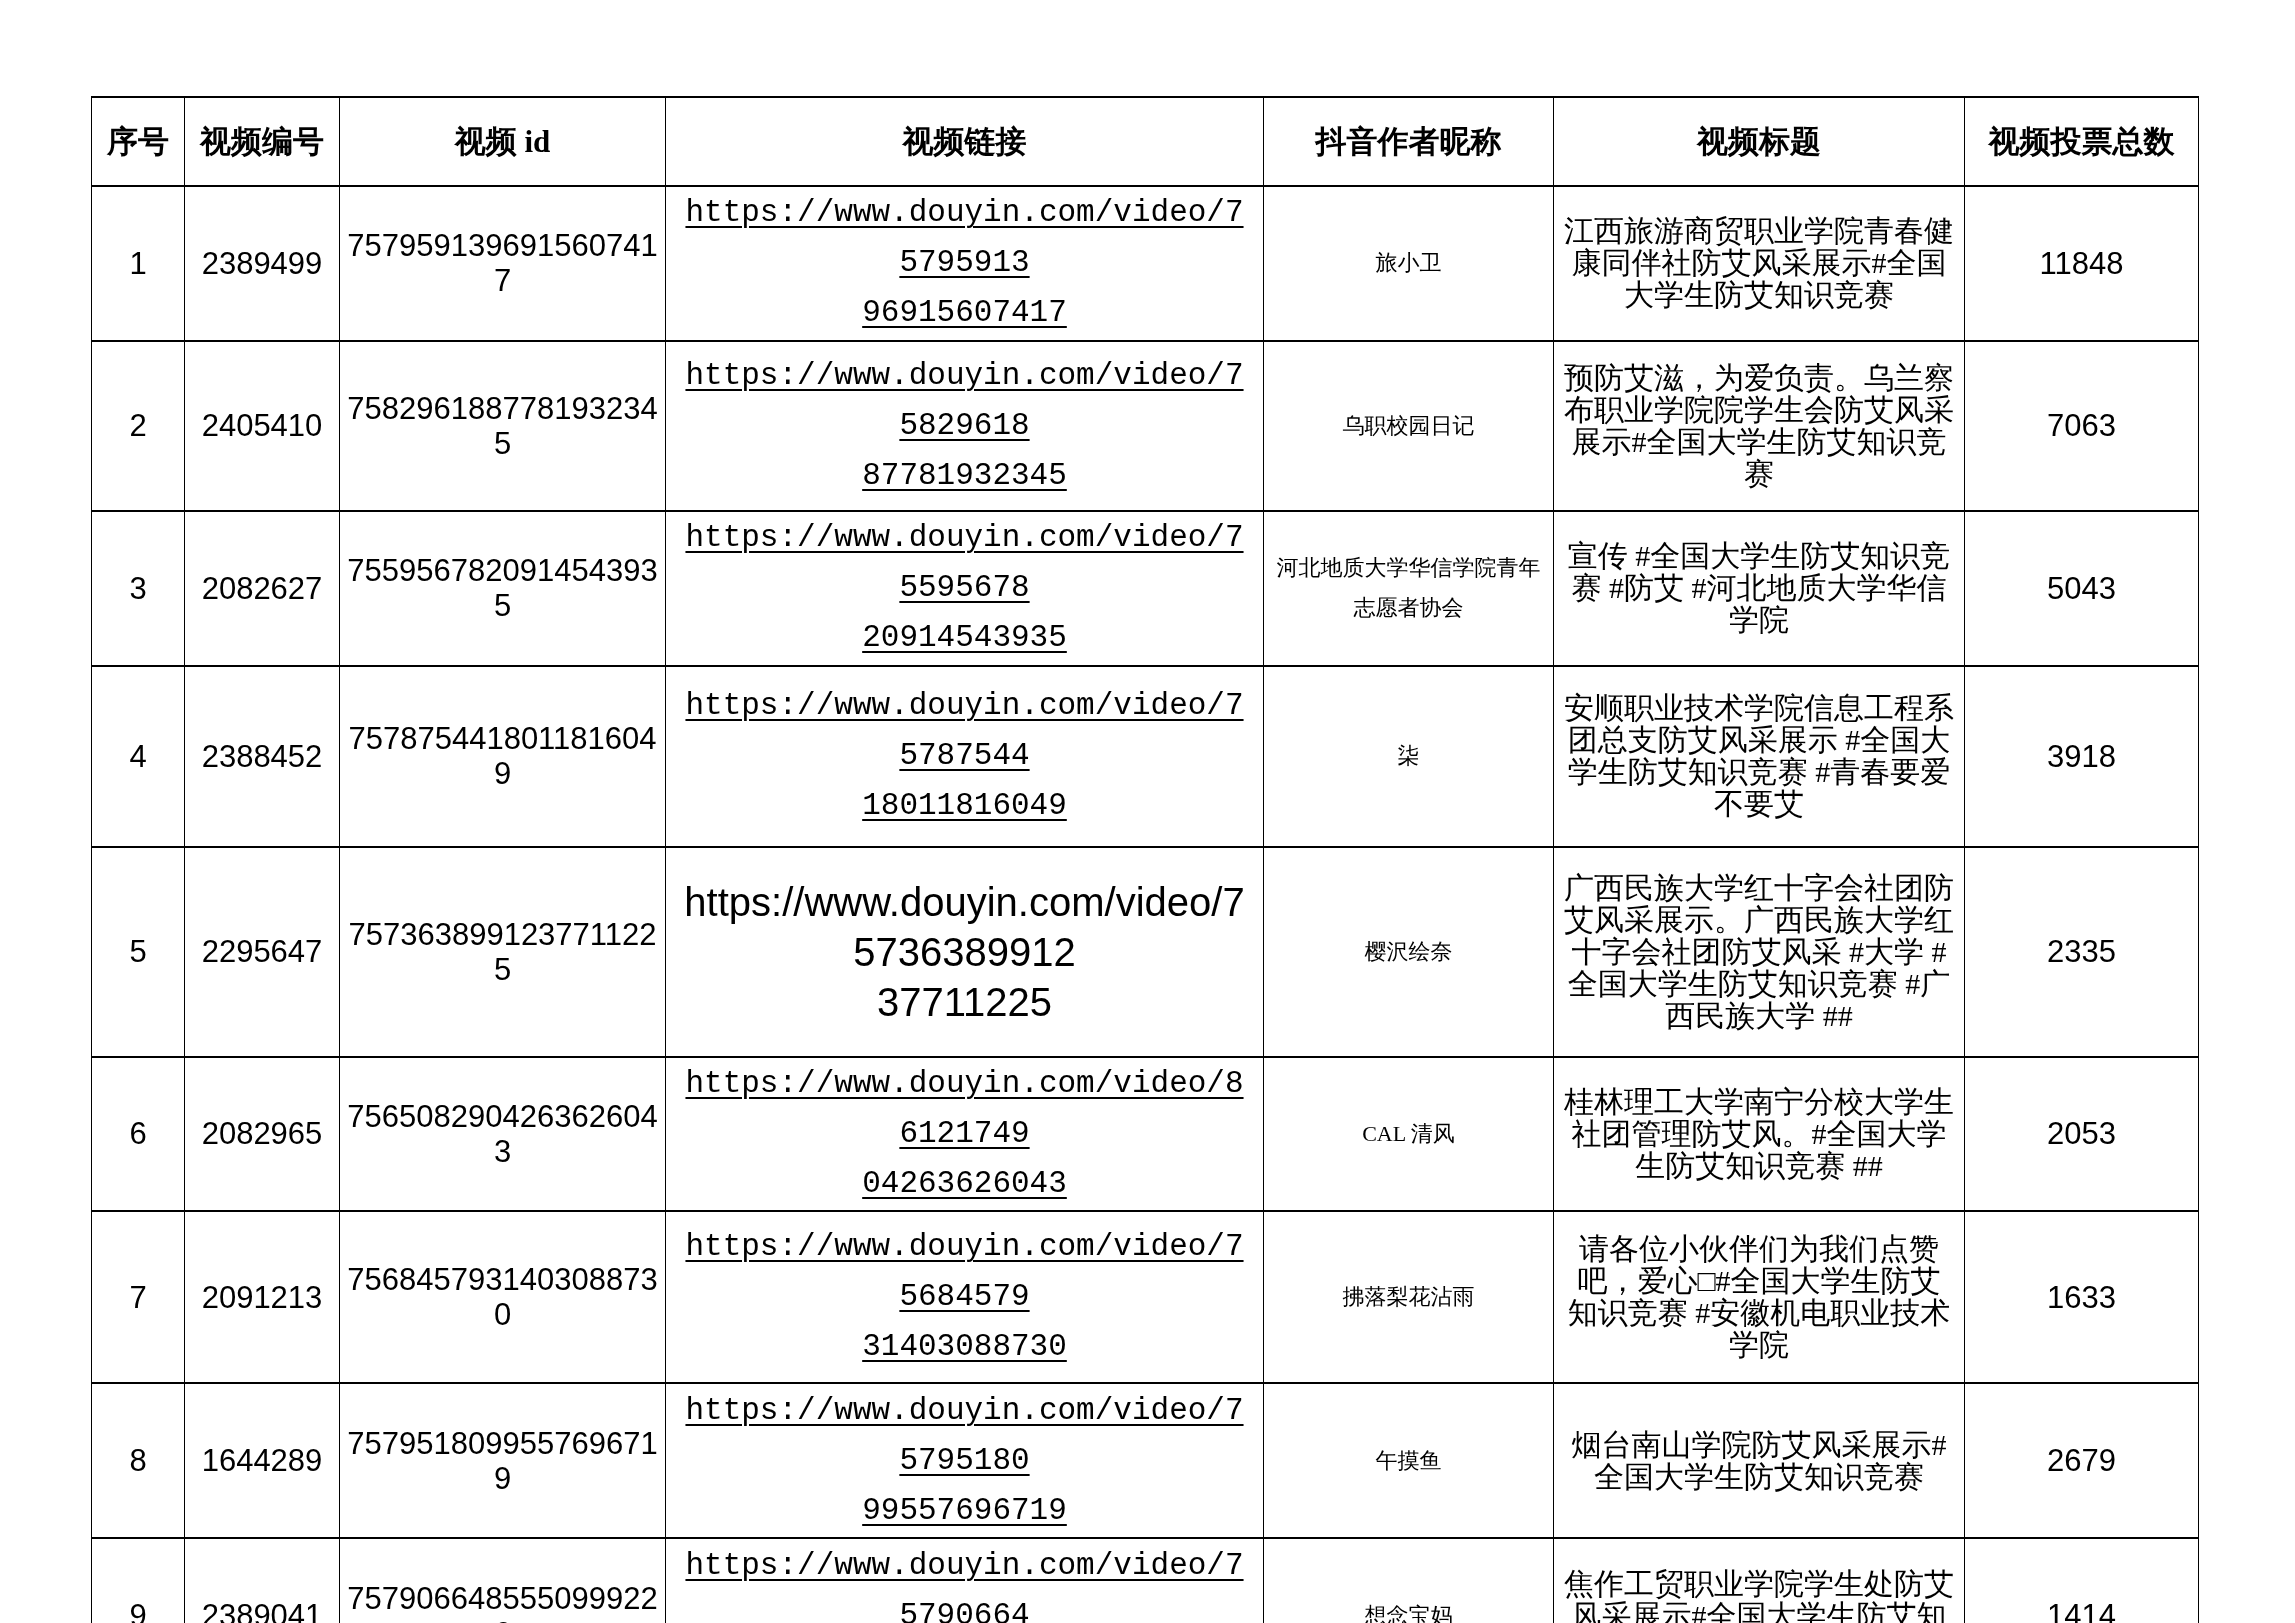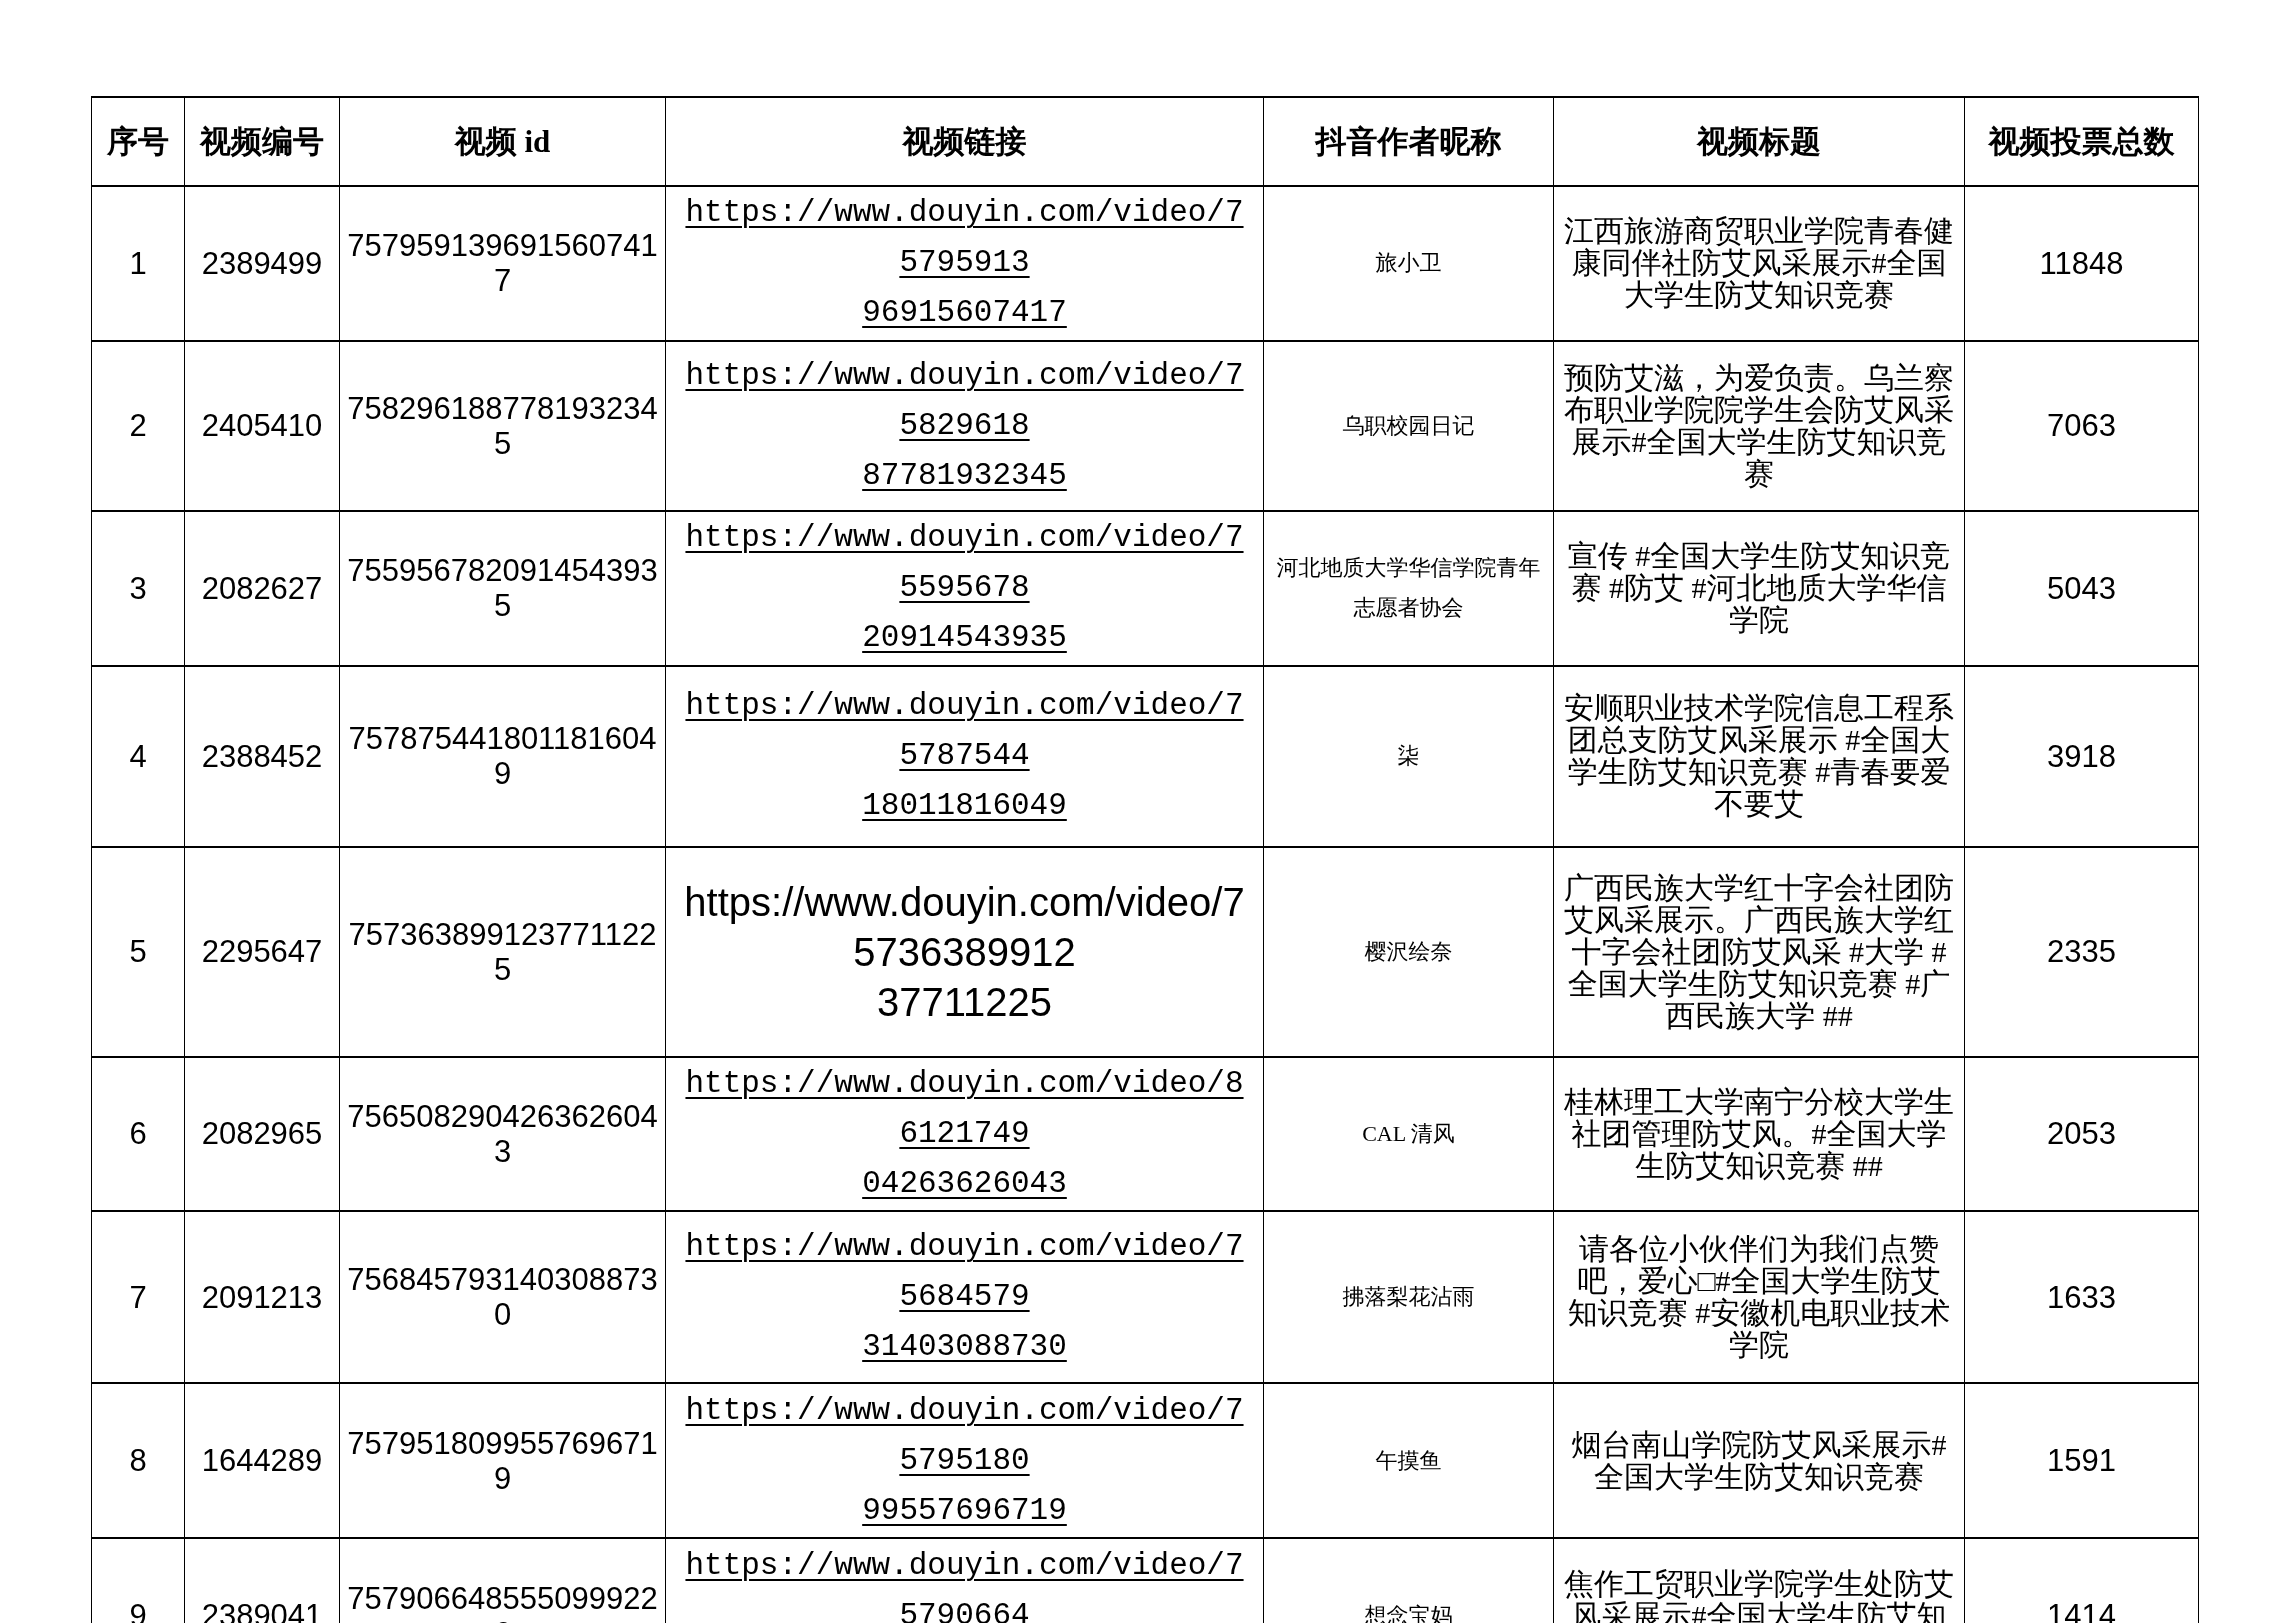--- a/index.html
+++ b/index.html
@@ -182,21 +182,21 @@
         <tr style="height: 85px;">
           <td class="num">8</td>
           <td class="num">1644289</td>
           <td class="num">7579518099557696719</td>
           <td class="linkcell">
             <div><span class="u">https://www.douyin.com/video/75795180</span></div>
             <div><span class="u">99557696719</span></div>
           </td>
           <td class="cn">午摸鱼</td>
           <td class="titlecell">烟台南山学院防艾风采展示#全国大学生防艾知识竞赛</td>
-          <td class="num">1591</td>
+          <td class="num">2679</td>
         </tr>
         <tr style="height: 130px;">
           <td class="num">9</td>
           <td class="num">2389041</td>
           <td class="num">7579066485550999226</td>
           <td class="linkcell">
             <div><span class="u">https://www.douyin.com/video/75790664</span></div>
             <div><span class="u">85550999226</span></div>
           </td>
           <td class="cn">想念宝妈</td>

